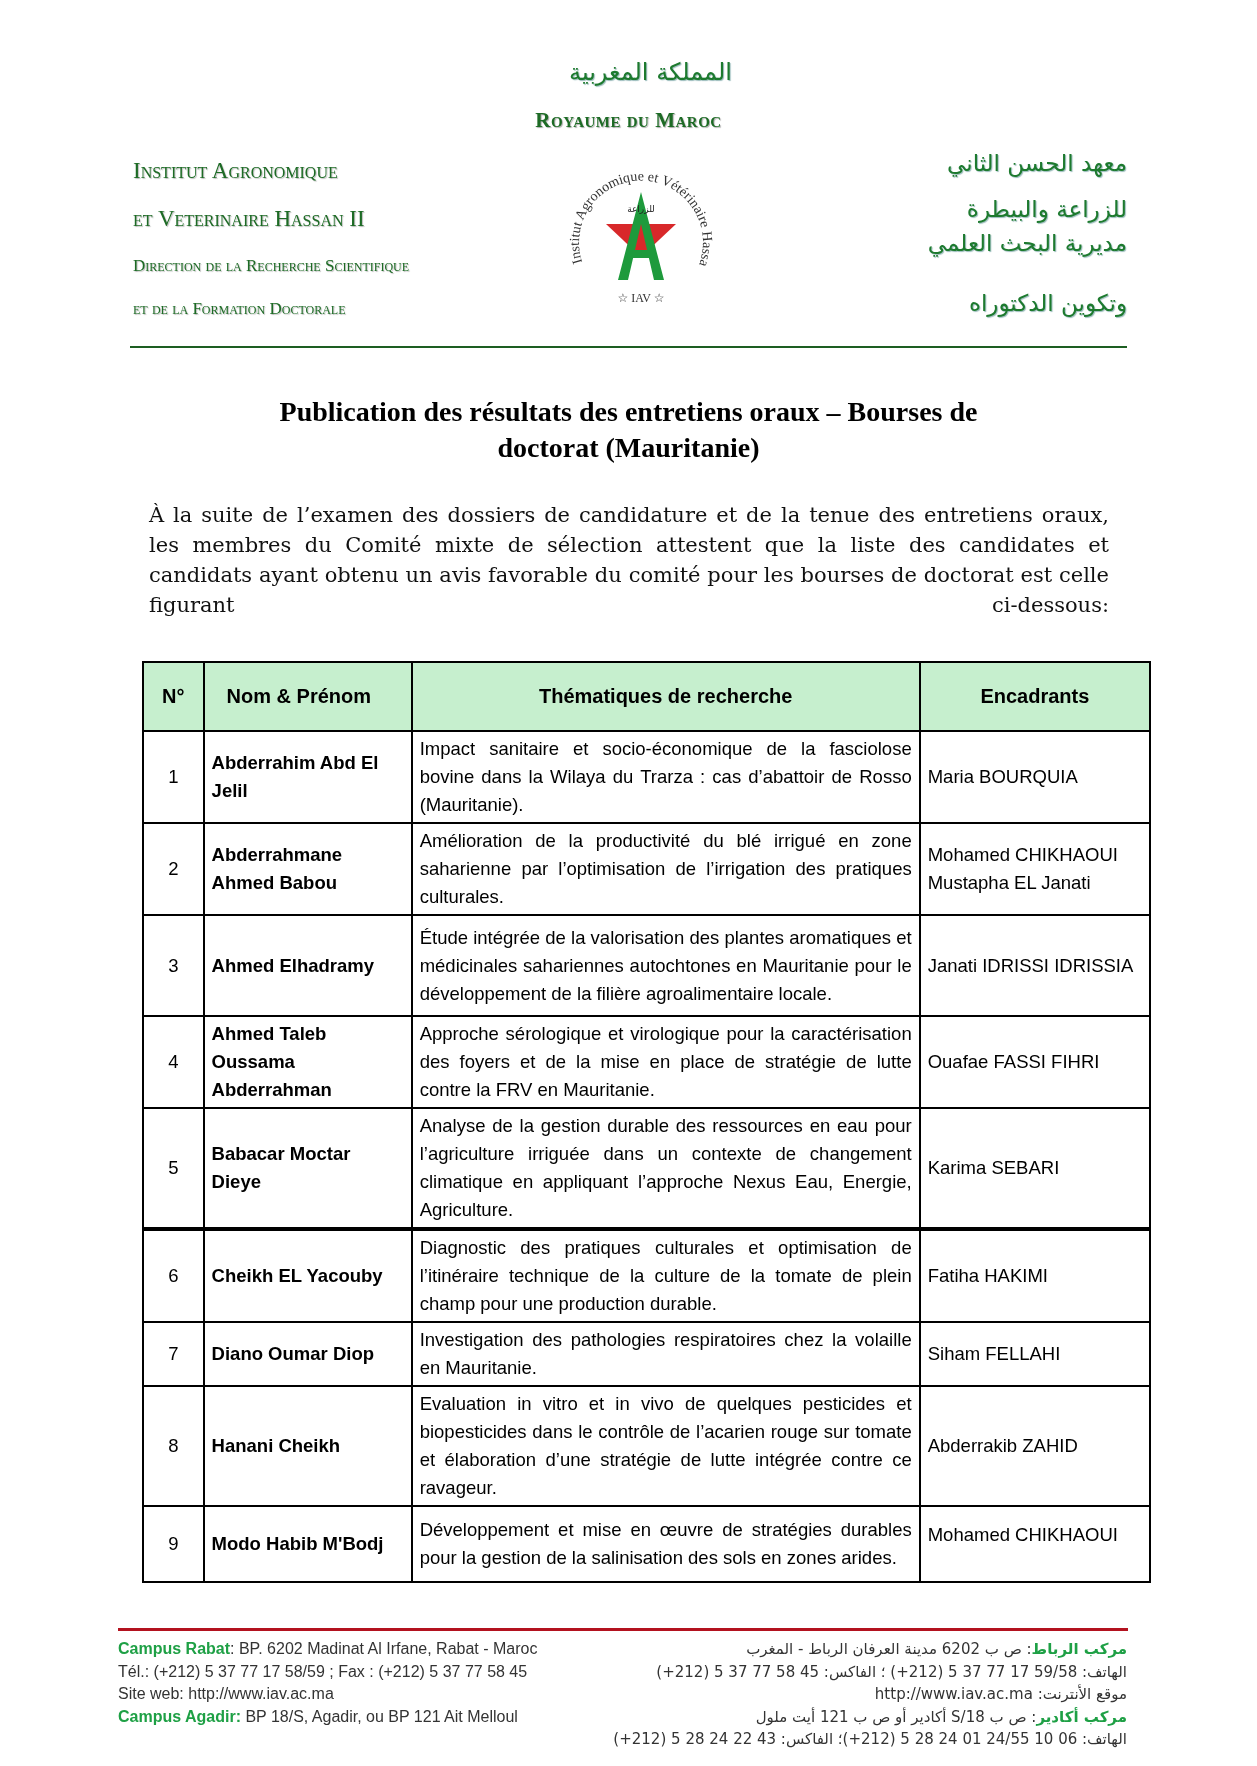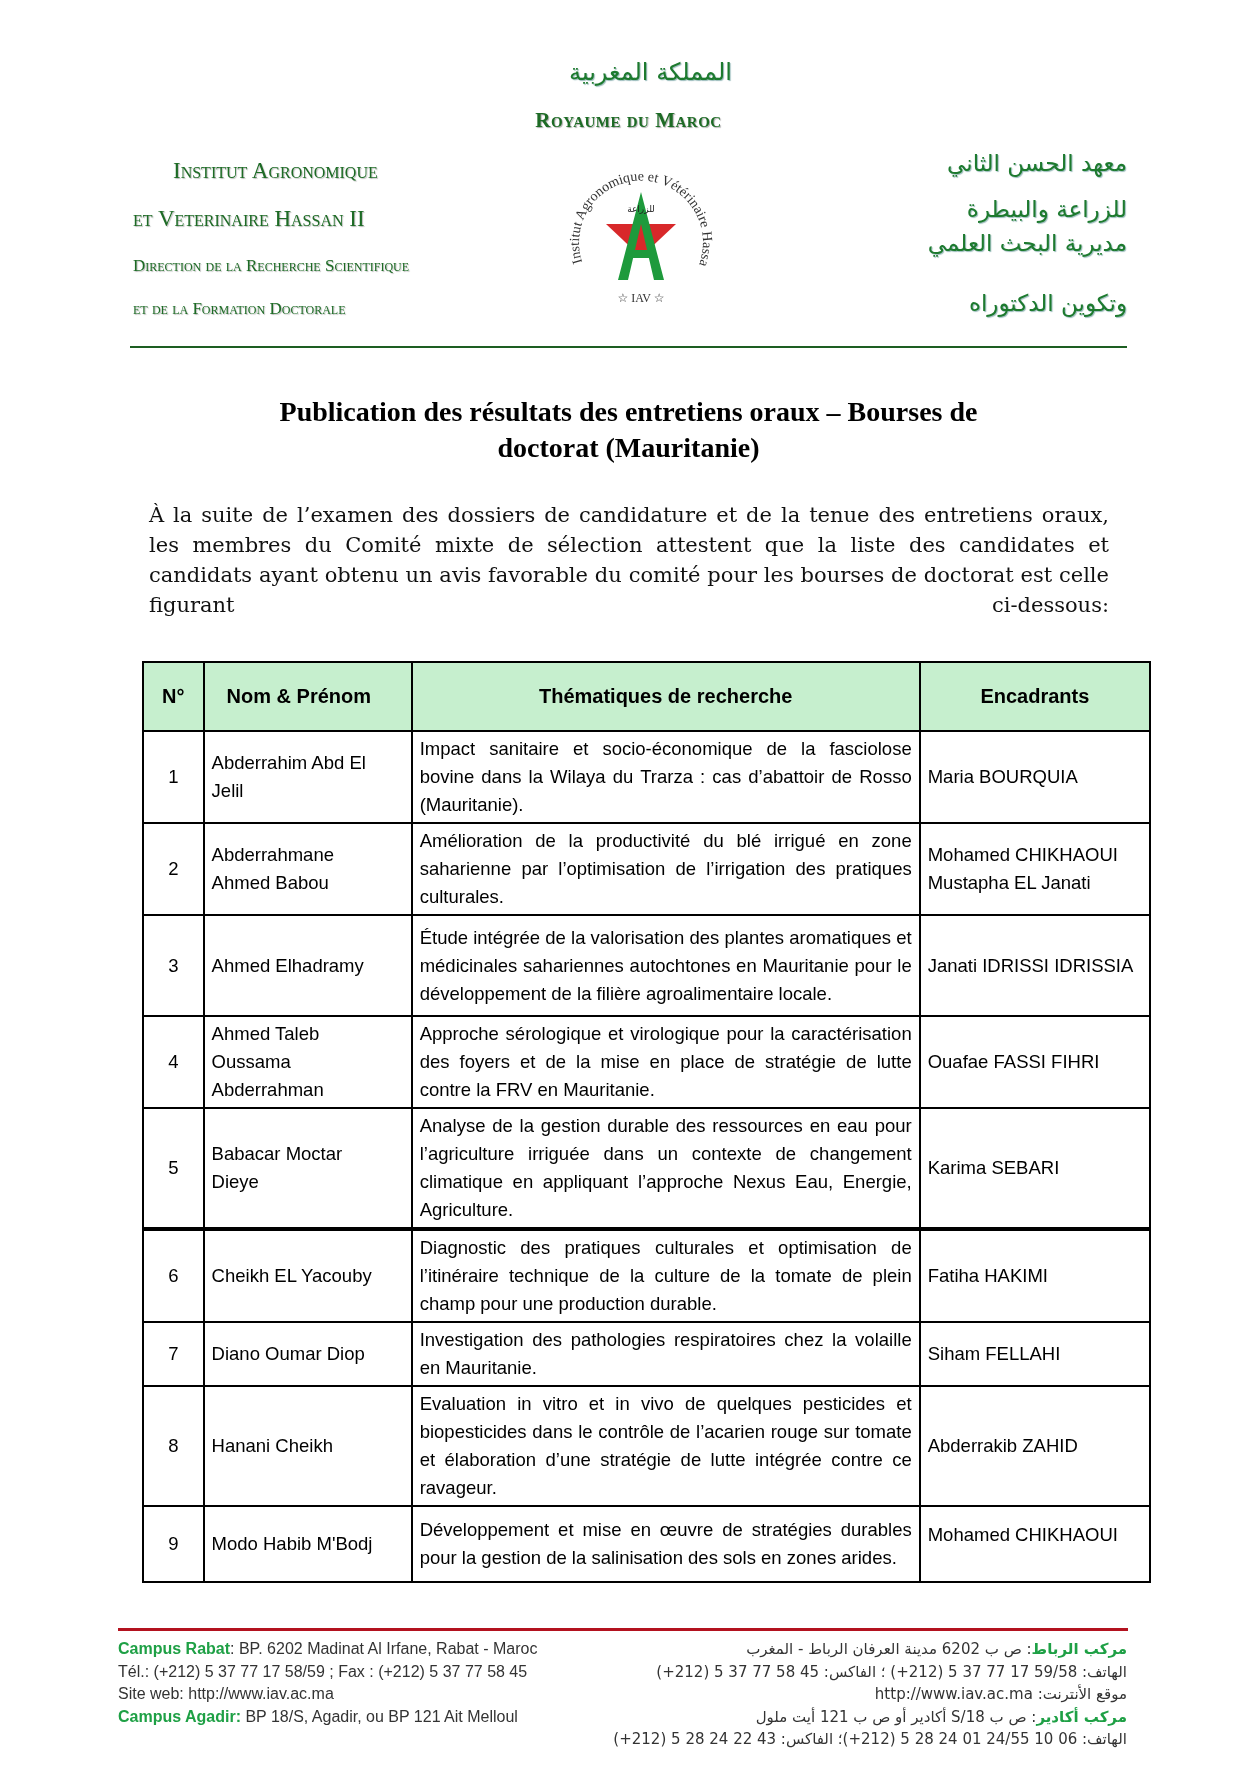--- a/index.html
+++ b/index.html
@@ -34,21 +34,21 @@
   .intro { position: absolute; top: 500px; left: 149px; width: 960px; text-align: justify;
            font-family: "DejaVu Serif", serif; font-size: 21px; line-height: 30px; color: #111; }
   .intro::after { content: ""; display: inline-block; width: 100%; }
 
   table.res { position: absolute; top: 661px; left: 142px; width: 1009px; border-collapse: collapse;
               font-family: "Liberation Sans", sans-serif; font-size: 18.5px; color: #000; }
   table.res th, table.res td { border: 2px solid #000; vertical-align: middle; }
   table.res th { background: #c6efce; font-weight: bold; height: 69px; font-size: 20px; }
   table.res td { padding: 3px 7px; line-height: 28px; }
   td.num { text-align: center; width: 60px; }
-  td.name { width: 206px; }
+  td.name { width: 206px; font-weight: bold; }
   td.theme { width: 503px; text-align: justify; }
   td.enc { width: 228px; }
   th.c-num { text-align: center; }
   th.c-name { text-align: left; padding-left: 22px; }
   th.c-theme, th.c-enc { text-align: center; }
   .line { display: block; }
 
   .foot-rule { position: absolute; left: 118px; top: 1628px; width: 1010px; height: 3px; background: #b3121f; }
   .foot-left { position: absolute; left: 118px; top: 1638px; font-family: "Liberation Sans", sans-serif;
                font-size: 16px; line-height: 22.5px; color: #333; }
@@ -57,21 +57,21 @@
                 font-size: 15px; line-height: 22.5px; color: #333; text-align: right; direction: rtl; }
   .foot-right .ltr { direction: ltr; unicode-bidi: embed; }
 </style>
 </head>
 <body>
 
 <div class="ar-top">المملكة المغربية</div>
 <div class="royaume">Royaume du Maroc</div>
 
 <div class="hdr-left">
-  <div class="l big" style="top:0px;margin-left:40px;">Institut Agronomique</div>
+  <div class="l big" style="top:0px;">Institut Agronomique</div>
   <div class="l big" style="top:48px;">et Veterinaire Hassan II</div>
   <div class="l small" style="top:98px;">Direction de la Recherche Scientifique</div>
   <div class="l small" style="top:141px;">et de la Formation Doctorale</div>
 </div>
 
 <svg class="logo" viewBox="0 0 150 150">
   <defs>
     <path id="ringpath" d="M 18 105 A 62 62 0 1 1 132 105" fill="none"></path>
   </defs>
   <text font-family="Liberation Serif, serif" font-size="14" fill="#333">

